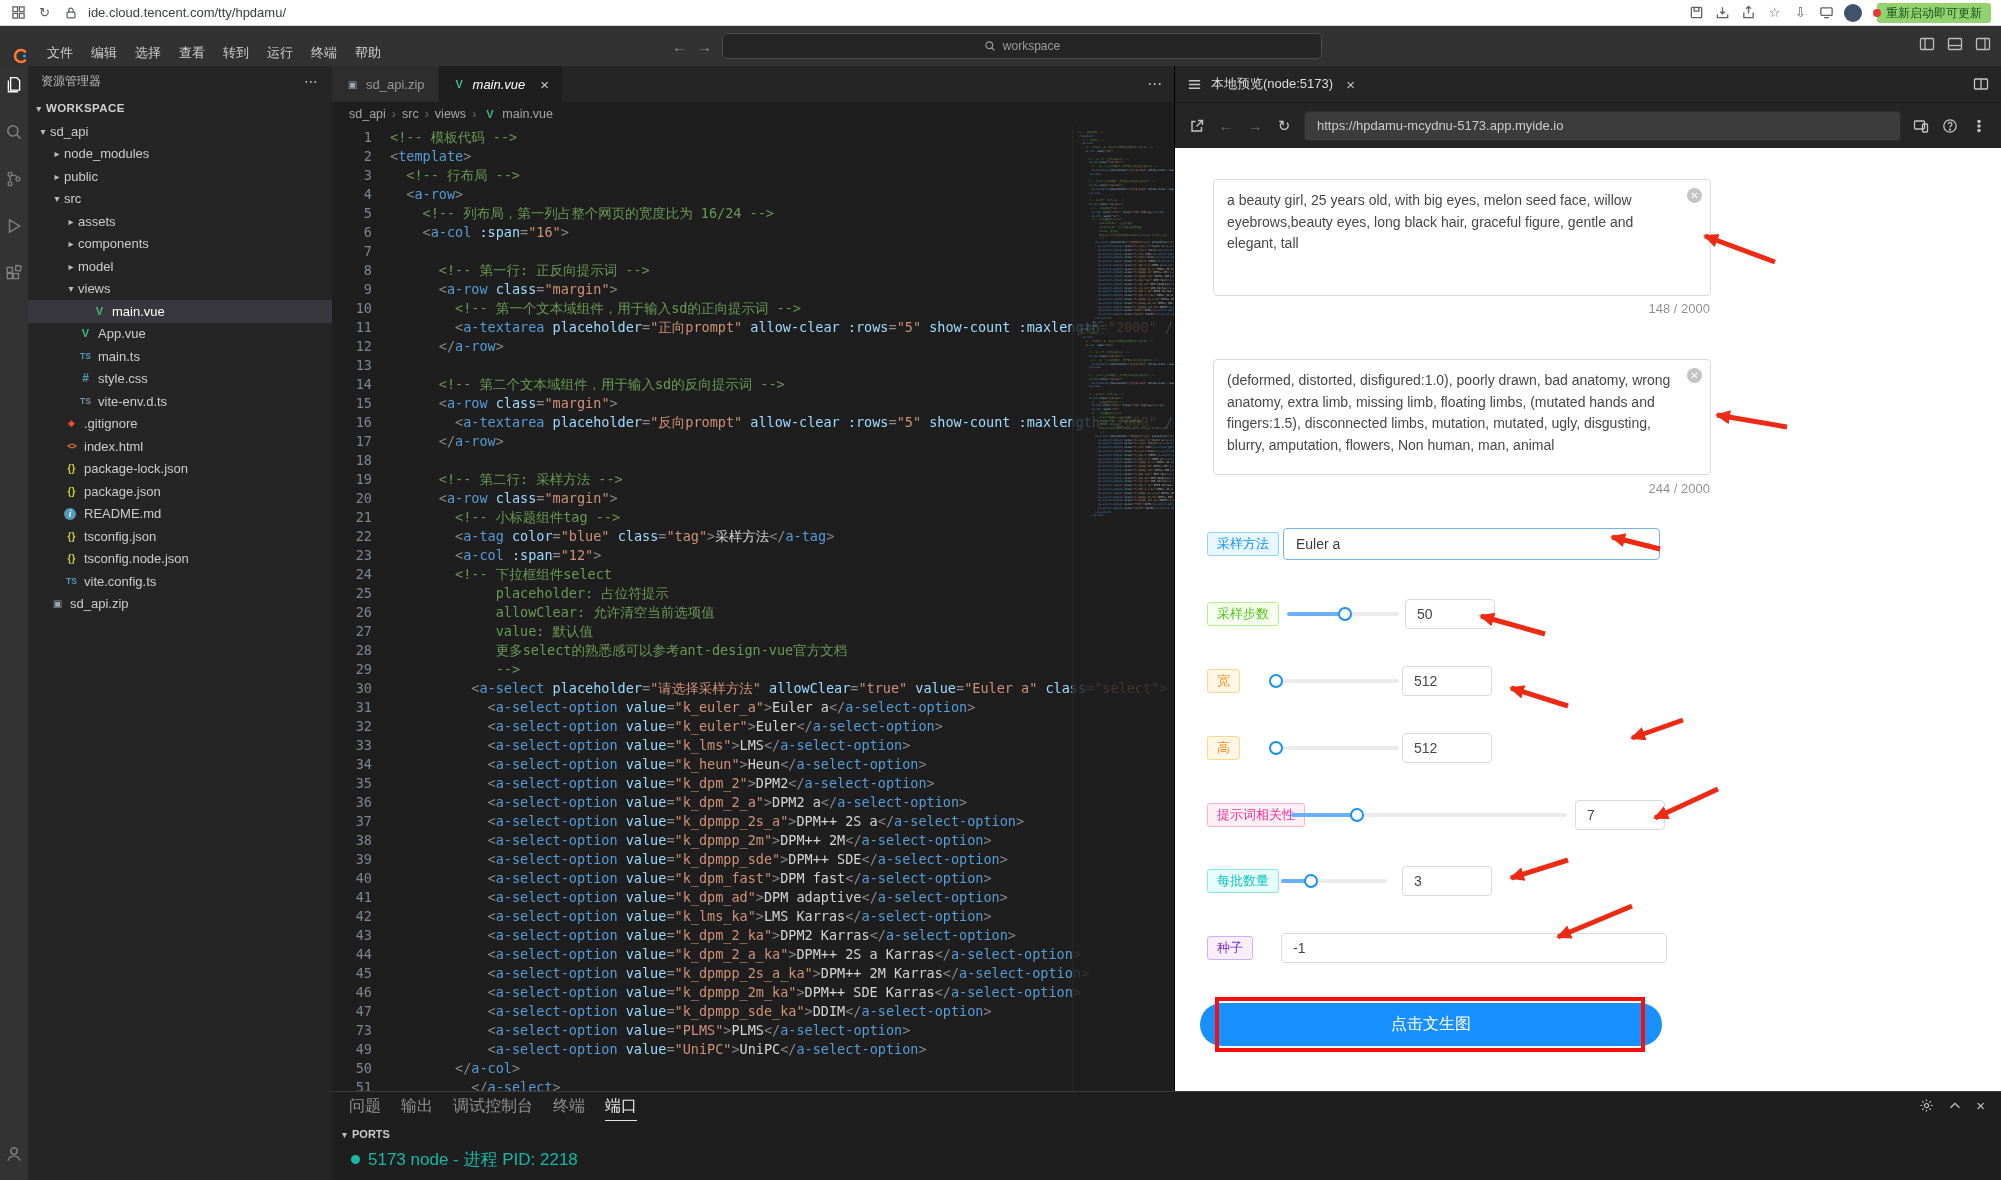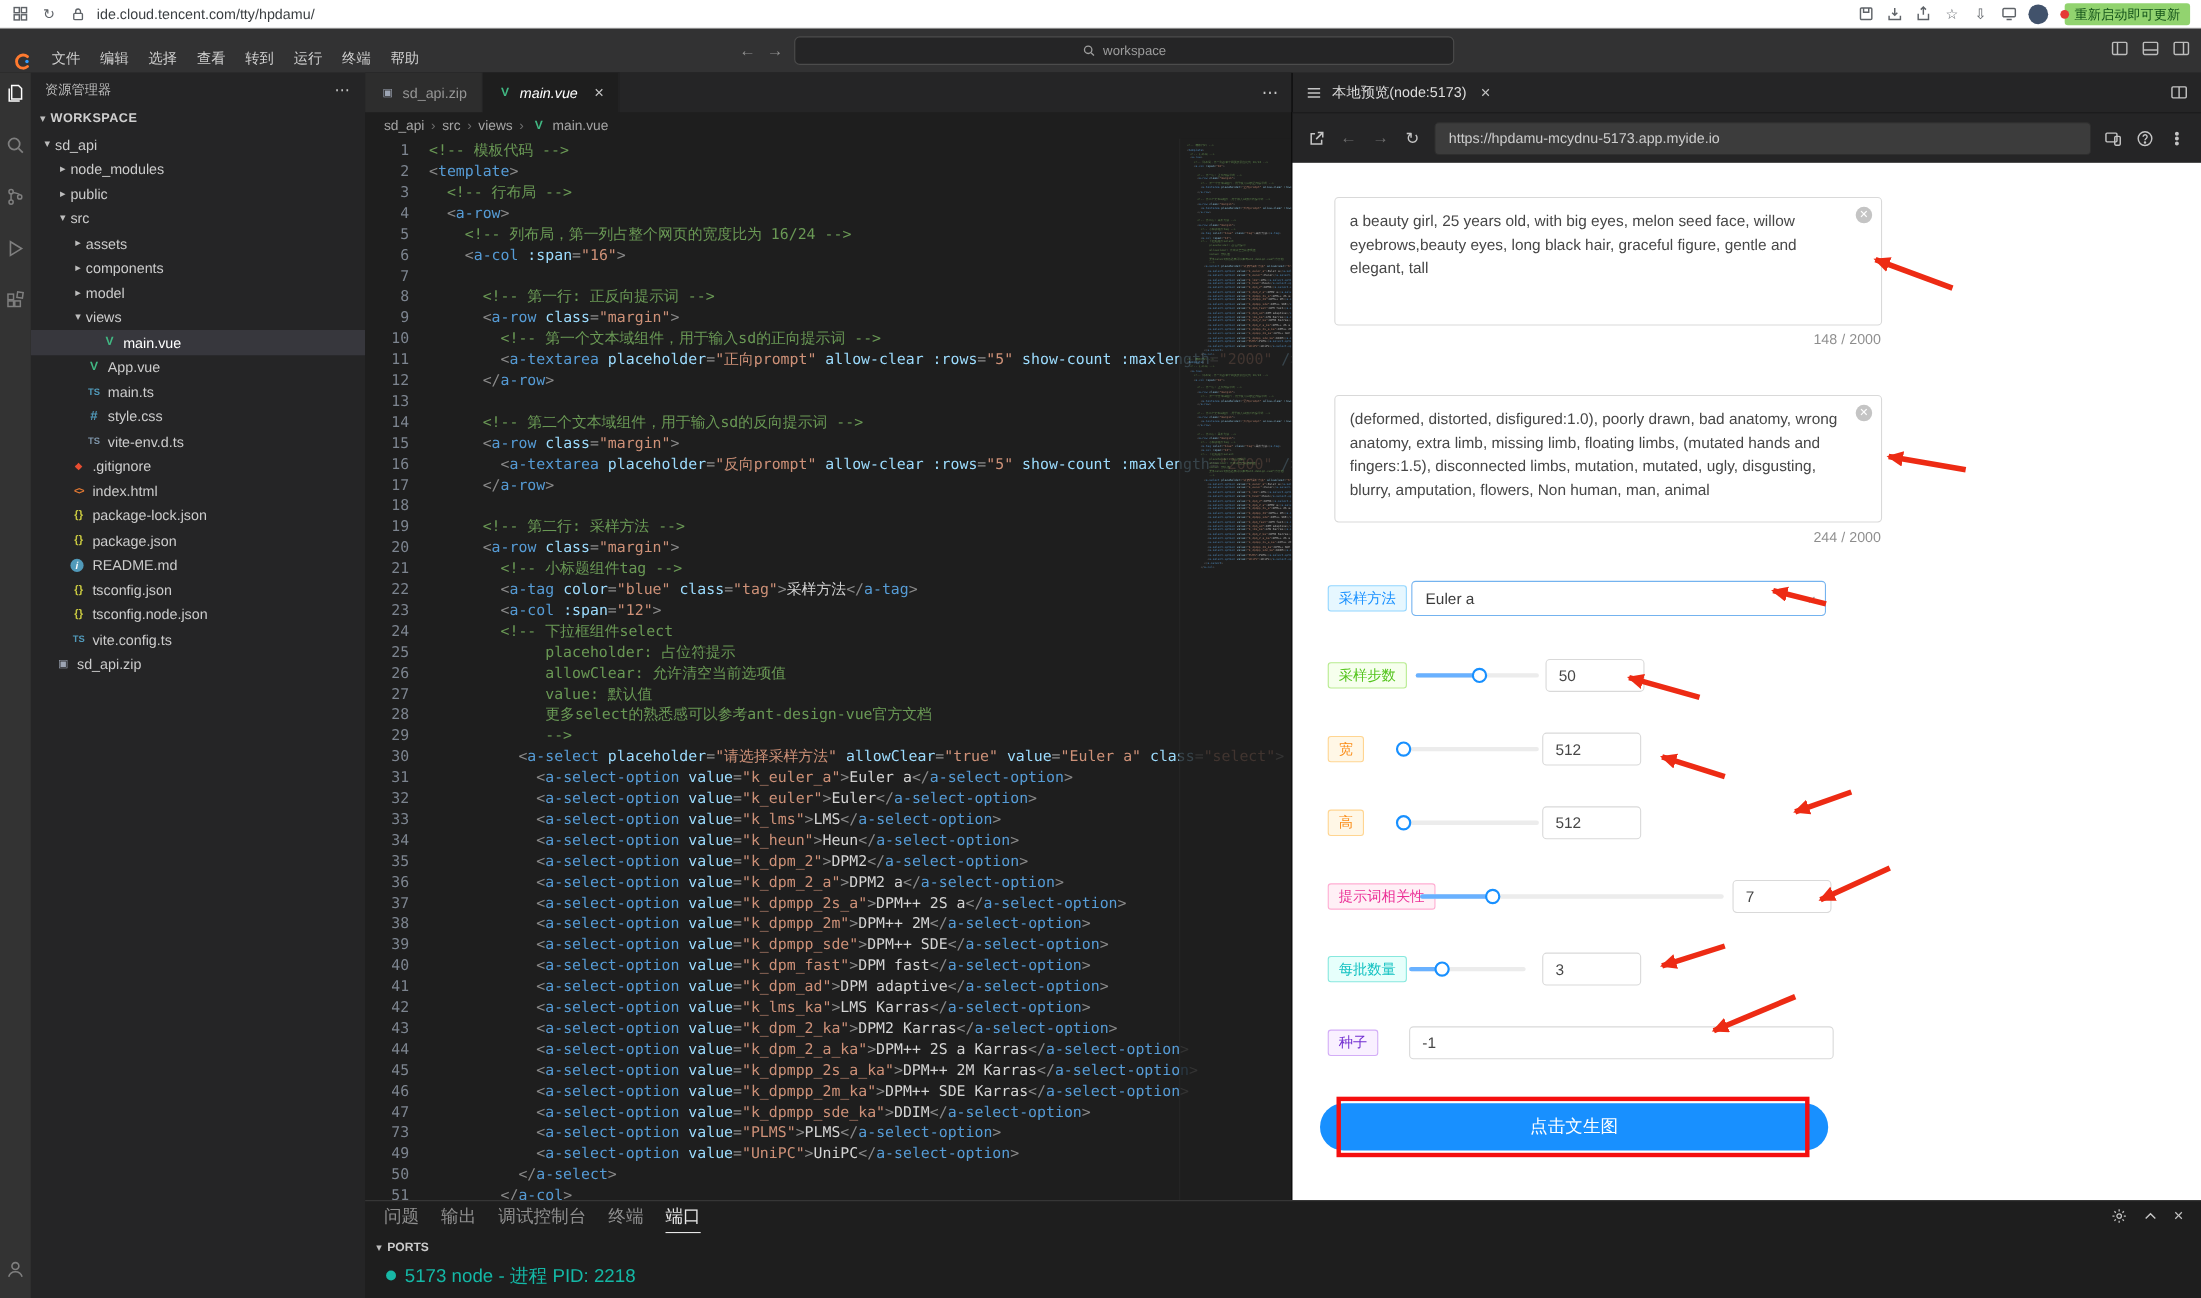--- a/index.html
+++ b/index.html
@@ -510,22 +510,22 @@
                 <div class="cl"><span class="tk-x">            </span><span class="tk-p">&lt;</span><span class="tk-t">a-select-option</span><span class="tk-a"> value</span><span class="tk-p">=</span><span class="tk-s">"k_dpm_fast"</span><span class="tk-p">&gt;</span><span class="tk-x">DPM fast</span><span class="tk-p">&lt;/</span><span class="tk-t">a-select-option</span><span class="tk-p">&gt;</span></div>
                 <div class="cl"><span class="tk-x">            </span><span class="tk-p">&lt;</span><span class="tk-t">a-select-option</span><span class="tk-a"> value</span><span class="tk-p">=</span><span class="tk-s">"k_dpm_ad"</span><span class="tk-p">&gt;</span><span class="tk-x">DPM adaptive</span><span class="tk-p">&lt;/</span><span class="tk-t">a-select-option</span><span class="tk-p">&gt;</span></div>
                 <div class="cl"><span class="tk-x">            </span><span class="tk-p">&lt;</span><span class="tk-t">a-select-option</span><span class="tk-a"> value</span><span class="tk-p">=</span><span class="tk-s">"k_lms_ka"</span><span class="tk-p">&gt;</span><span class="tk-x">LMS Karras</span><span class="tk-p">&lt;/</span><span class="tk-t">a-select-option</span><span class="tk-p">&gt;</span></div>
                 <div class="cl"><span class="tk-x">            </span><span class="tk-p">&lt;</span><span class="tk-t">a-select-option</span><span class="tk-a"> value</span><span class="tk-p">=</span><span class="tk-s">"k_dpm_2_ka"</span><span class="tk-p">&gt;</span><span class="tk-x">DPM2 Karras</span><span class="tk-p">&lt;/</span><span class="tk-t">a-select-option</span><span class="tk-p">&gt;</span></div>
                 <div class="cl"><span class="tk-x">            </span><span class="tk-p">&lt;</span><span class="tk-t">a-select-option</span><span class="tk-a"> value</span><span class="tk-p">=</span><span class="tk-s">"k_dpm_2_a_ka"</span><span class="tk-p">&gt;</span><span class="tk-x">DPM++ 2S a Karras</span><span class="tk-p">&lt;/</span><span class="tk-t">a-select-option</span><span class="tk-p">&gt;</span></div>
                 <div class="cl"><span class="tk-x">            </span><span class="tk-p">&lt;</span><span class="tk-t">a-select-option</span><span class="tk-a"> value</span><span class="tk-p">=</span><span class="tk-s">"k_dpmpp_2s_a_ka"</span><span class="tk-p">&gt;</span><span class="tk-x">DPM++ 2M Karras</span><span class="tk-p">&lt;/</span><span class="tk-t">a-select-option</span><span class="tk-p">&gt;</span></div>
                 <div class="cl"><span class="tk-x">            </span><span class="tk-p">&lt;</span><span class="tk-t">a-select-option</span><span class="tk-a"> value</span><span class="tk-p">=</span><span class="tk-s">"k_dpmpp_2m_ka"</span><span class="tk-p">&gt;</span><span class="tk-x">DPM++ SDE Karras</span><span class="tk-p">&lt;/</span><span class="tk-t">a-select-option</span><span class="tk-p">&gt;</span></div>
                 <div class="cl"><span class="tk-x">            </span><span class="tk-p">&lt;</span><span class="tk-t">a-select-option</span><span class="tk-a"> value</span><span class="tk-p">=</span><span class="tk-s">"k_dpmpp_sde_ka"</span><span class="tk-p">&gt;</span><span class="tk-x">DDIM</span><span class="tk-p">&lt;/</span><span class="tk-t">a-select-option</span><span class="tk-p">&gt;</span></div>
                 <div class="cl"><span class="tk-x">            </span><span class="tk-p">&lt;</span><span class="tk-t">a-select-option</span><span class="tk-a"> value</span><span class="tk-p">=</span><span class="tk-s">"PLMS"</span><span class="tk-p">&gt;</span><span class="tk-x">PLMS</span><span class="tk-p">&lt;/</span><span class="tk-t">a-select-option</span><span class="tk-p">&gt;</span></div>
                 <div class="cl"><span class="tk-x">            </span><span class="tk-p">&lt;</span><span class="tk-t">a-select-option</span><span class="tk-a"> value</span><span class="tk-p">=</span><span class="tk-s">"UniPC"</span><span class="tk-p">&gt;</span><span class="tk-x">UniPC</span><span class="tk-p">&lt;/</span><span class="tk-t">a-select-option</span><span class="tk-p">&gt;</span></div>
+                <div class="cl"><span class="tk-x">        </span><span class="tk-p">&lt;/</span><span class="tk-t">a-col</span><span class="tk-p">&gt;</span></div>
                 <div class="cl"><span class="tk-x">          </span><span class="tk-p">&lt;/</span><span class="tk-t">a-select</span><span class="tk-p">&gt;</span></div>
-                <div class="cl"><span class="tk-x">        </span><span class="tk-p">&lt;/</span><span class="tk-t">a-col</span><span class="tk-p">&gt;</span></div>
               </div>
             <div class="minimap">
               <div>
                   <div class="ml"><span class="tk-c">&lt;!-- 模板代码 --&gt;</span></div>
                   <div class="ml"><span class="tk-p">&lt;</span><span class="tk-t">template</span><span class="tk-p">&gt;</span></div>
                   <div class="ml"><span class="tk-x">  </span><span class="tk-c">&lt;!-- 行布局 --&gt;</span></div>
                   <div class="ml"><span class="tk-x">  </span><span class="tk-p">&lt;</span><span class="tk-t">a-row</span><span class="tk-p">&gt;</span></div>
                   <div class="ml"><span class="tk-x">    </span><span class="tk-c">&lt;!-- 列布局，第一列占整个网页的宽度比为 16/24 --&gt;</span></div>
                   <div class="ml"><span class="tk-x">    </span><span class="tk-p">&lt;</span><span class="tk-t">a-col</span><span class="tk-a"> :span</span><span class="tk-p">=</span><span class="tk-s">"16"</span><span class="tk-p">&gt;</span></div>
                   <div class="ml">&nbsp;</div>

